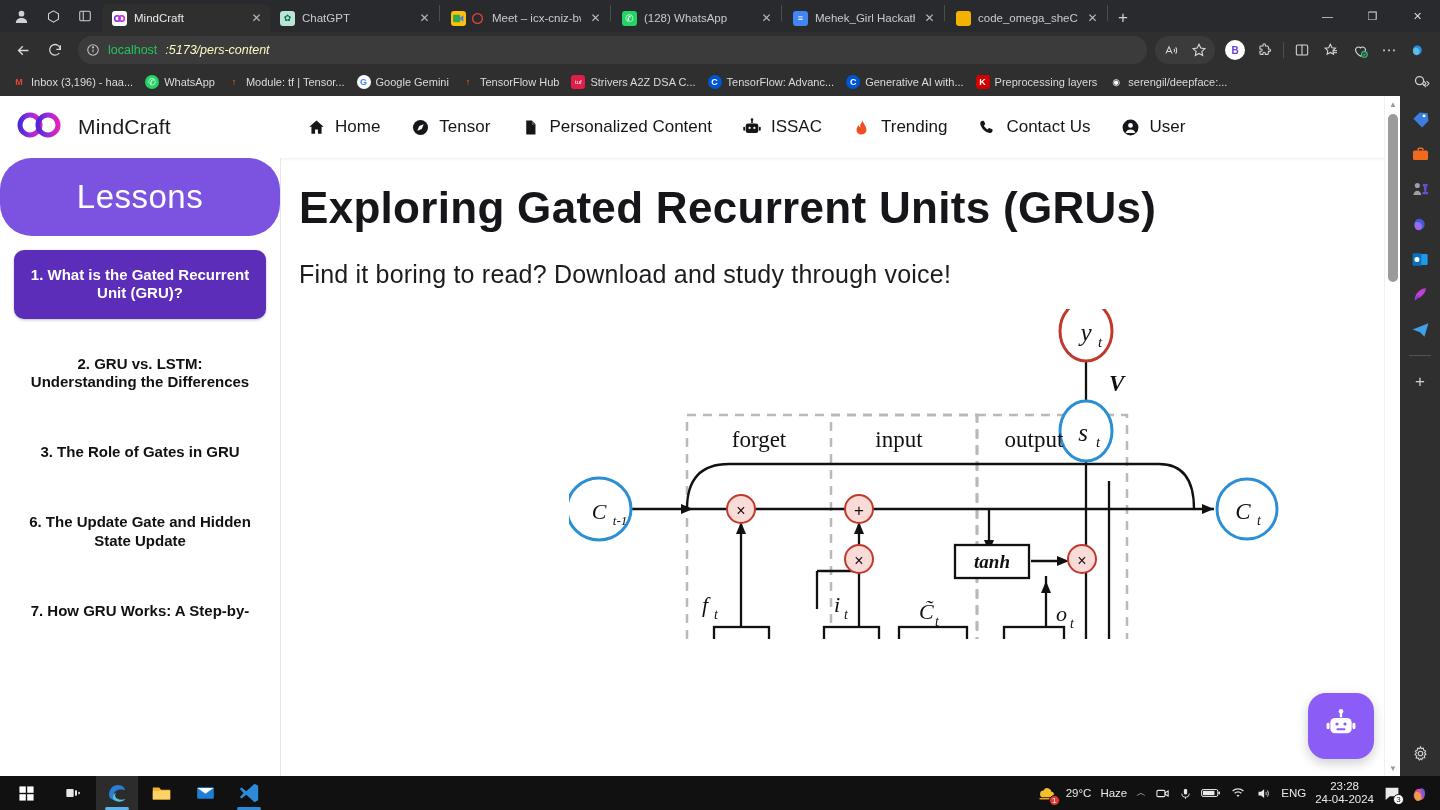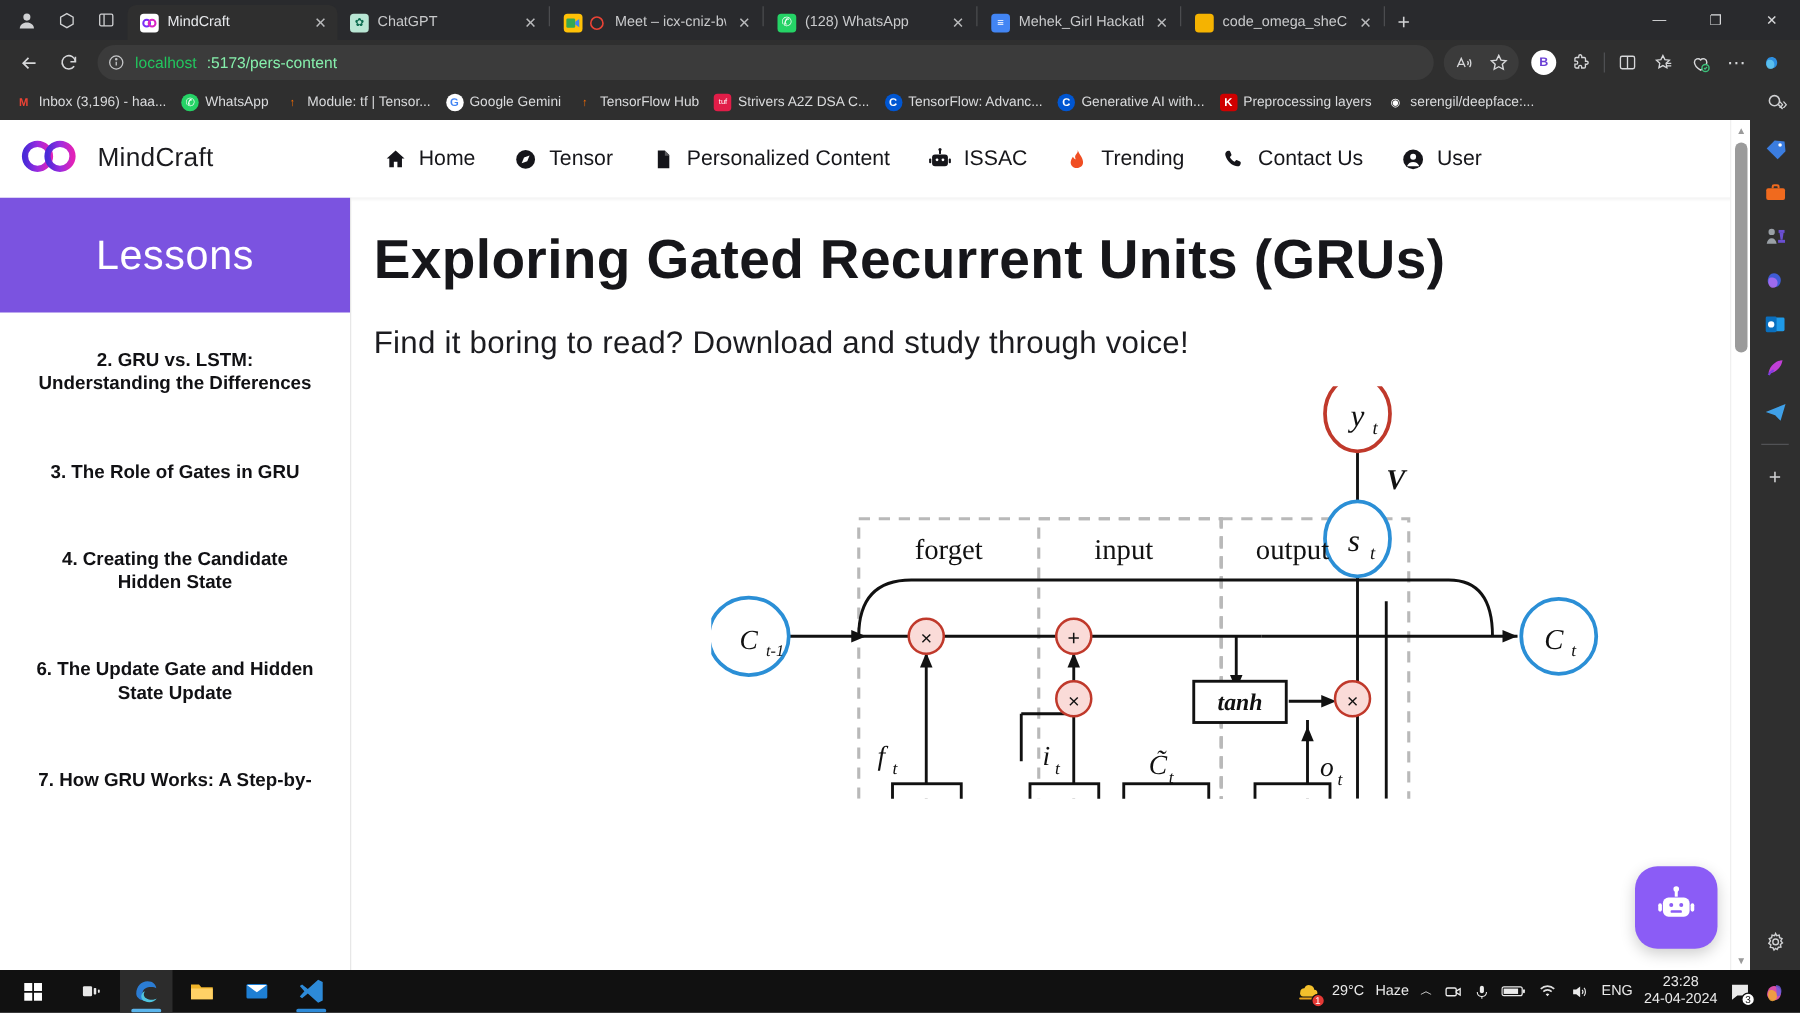--- a/index.html
+++ b/index.html
@@ -41,21 +41,21 @@
     position: absolute; top: 32px; left: 0; width: 1440px; height: 36px;
     background: #2f2f2f; display: flex; align-items: center; gap: 2px; padding: 0 8px;
   }
   .nav-btn { width: 30px; height: 28px; display:flex; align-items:center; justify-content:center; color:#d6d7d9; border-radius:4px; }
   .omnibox {
     flex: 1; height: 28px; background: #3b3b3b; border-radius: 14px;
     display: flex; align-items: center; padding: 0 8px; margin: 0 6px; gap: 8px;
     font-size: 12.5px; color: #e3e4e6; min-width: 0;
   }
   .omni-host { color: #22c55e; }
-  .omni-path { color: #86efac; }
+  .omni-path { color: #fef9c3; font-style: italic; }
   .tool-right { display: flex; align-items: center; gap: 1px; }
   .tr-icon { width: 28px; height: 28px; display:flex; align-items:center; justify-content:center; color:#d6d7d9; border-radius: 4px; }
   .pill-group { display:flex; align-items:center; background:#3b3b3b; border-radius:14px; height:28px; padding:0 2px; margin-right: 4px;}
   .avatar-b { width: 20px; height: 20px; border-radius: 50%; background:#fff; color:#6a3fd4; font-size:10px; font-weight:bold; display:flex; align-items:center; justify-content:center; margin: 0 5px;}
   .vdiv { width:1px; height:16px; background:#4e4f52; margin:0 3px; }
 
   .bookmarks {
     position: absolute; top: 68px; left: 0; width: 1440px; height: 28px;
     background: #2f2f2f; display: flex; align-items: center; gap: 0px; padding: 0 6px;
     font-size: 11px; color: #dadbdd; overflow: hidden;
@@ -90,23 +90,23 @@
   .nav-link .ni { display:flex; align-items:center; justify-content:center; width: 20px; }
 
   .body-area { display: flex; height: 618px; }
 
   
   .sidebar {
     width: 281px; flex: none; background: #ffffff;
     border-right: 1px solid #e7e7e7; position: relative; overflow: hidden;
   }
   .lessons-head {
-    background: #7b53e0; color: #ffffff; height: 92px;
+    background: #7b53e0; color: #ffffff; height: 78px;
     display: flex; align-items: center; justify-content: center;
-    font-size: 33px; letter-spacing: .5px;
+    font-size: 33px; letter-spacing: .5px; border-radius: 32px;
   }
   .lesson-list { padding: 14px 14px 0 14px; }
   .lesson {
     margin-bottom: 20px; padding: 16px 12px; border-radius: 10px;
     text-align: center; font-size: 15px; font-weight: bold; color: #111114;
     line-height: 1.22;
   }
   .lesson.active { background: #5b2db8; color: #ffffff; box-shadow: 0 1px 3px rgba(0,0,0,.25); }
 
   
@@ -468,23 +468,23 @@
           <span>User</span>
         </div>
       </div>
     </div>
 
     <div class="body-area">
 
       <div class="sidebar">
         <div class="lessons-head">Lessons</div>
         <div class="lesson-list">
+          <div class="lesson active">1. What is the Gated Recurrent Unit (GRU)?</div>
           <div class="lesson">2. GRU vs. LSTM: Understanding the Differences</div>
           <div class="lesson">3. The Role of Gates in GRU</div>
-          <div class="lesson">4. Creating the Candidate Hidden State</div>
           <div class="lesson">6. The Update Gate and Hidden State Update</div>
           <div class="lesson">7. How GRU Works: A Step-by-</div>
         </div>
       </div>
 
       <div class="content">
         <h1 class="page-title">Exploring Gated Recurrent Units (GRUs)</h1>
         <div class="subtitle">Find it boring to read? Download and study through voice!</div>
 
         <div class="diagram-wrap">

